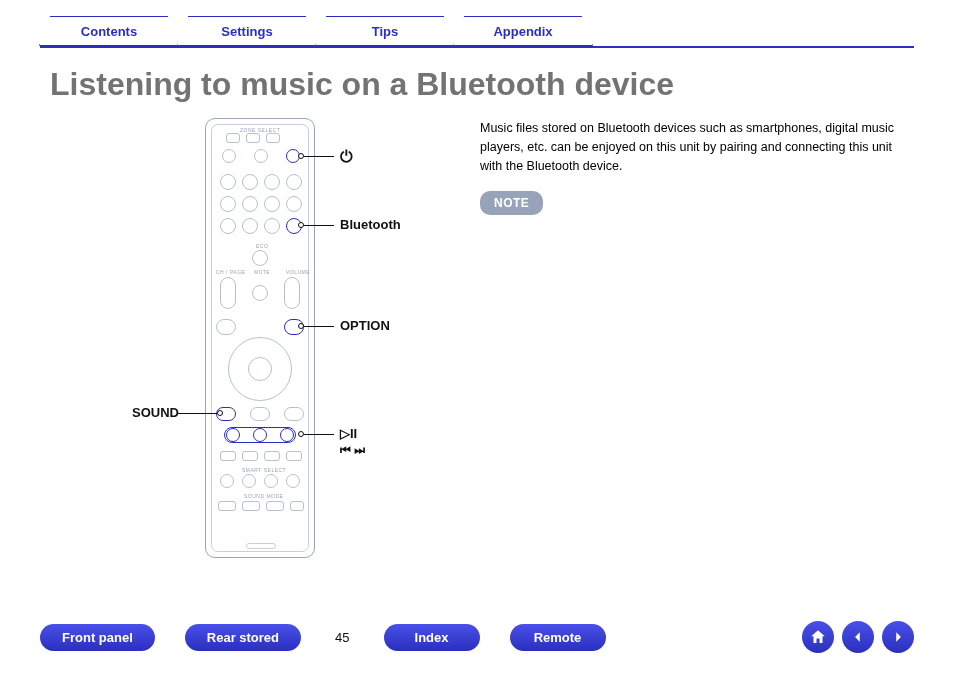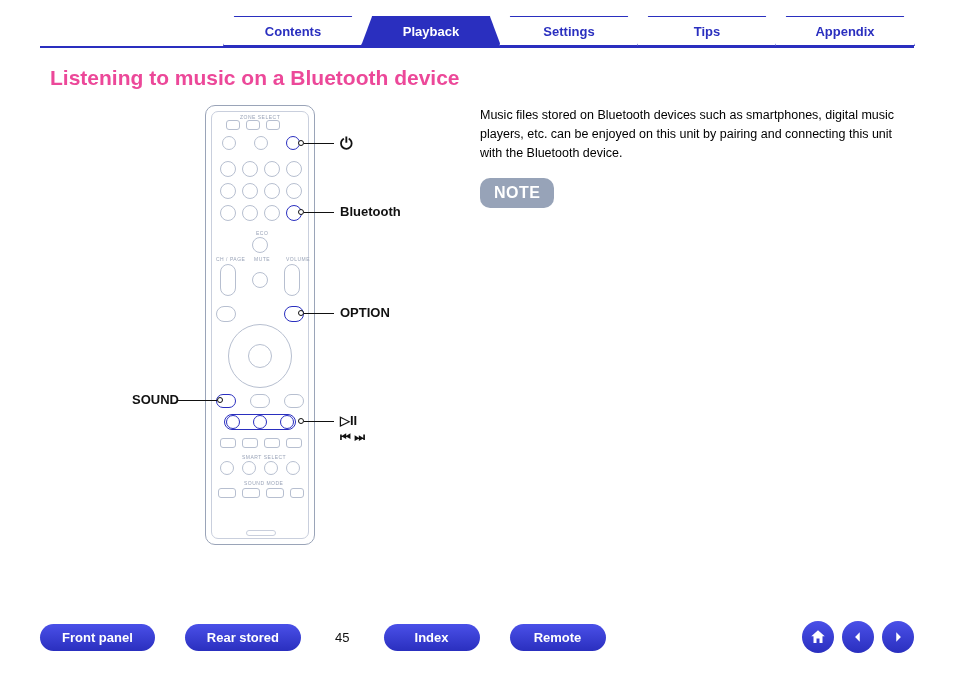--- a/index.html
+++ b/index.html
@@ -8,21 +8,21 @@
     height: 673px;
     background: #fff;
     font-family: Arial, Helvetica, sans-serif;
     color: #000;
     position: relative;
     overflow: hidden;
   }
   
   .tabnav {
     display: flex;
-    justify-content: flex-end;
+    justify-content: flex-start;
     gap: 0;
     padding: 16px 40px 0 40px;
   }
   .tab {
     width: 140px;
     height: 30px;
     border: 1.5px solid #2a2fbf;
     background: #fff;
     color: #2a2fbf;
     font-weight: bold;
@@ -38,23 +38,23 @@
     background: #2a2fbf;
     color: #fff;
   }
   .hr {
     height: 2px;
     background: #2a2fbf;
     margin: 0 40px;
   }
 
   .page-title {
-    font-size: 21px;
-    font-weight: bold;
-    color: #ec4899;
+    font-size: 32px;
+    font-weight: bold;
+    color: #737373;
     margin: 18px 50px 0 50px;
   }
 
   .content {
     display: flex;
     padding: 10px 50px 0 50px;
   }
   .left-col {
     width: 430px;
     position: relative;
@@ -120,21 +120,21 @@
     color: #111;
   }
 
   
   .note-badge {
     display: inline-block;
     background: #97a3b8;
     color: #fff;
     padding: 3px 14px;
     border-radius: 10px;
-    font-size: 16px;
+    font-size: 12px;
     font-weight: bold;
     margin: 16px 0 6px 0;
     letter-spacing: 0.5px;
   }
   .note-list {
     list-style: disc;
     margin-left: 18px;
     font-size: 11.5px;
   }
 
@@ -182,21 +182,20 @@
     cursor: pointer;
   }
   .home-svg { width: 18px; height: 18px; fill: #fff; }
   .arrow-svg { width: 14px; height: 14px; fill: #fff; }
 </style>
 </head>
 <body>
 
 <div class="tabnav">
   <div class="tab">Contents</div>
-  <div class="tab active">Playback</div>
   <div class="tab">Settings</div>
   <div class="tab">Tips</div>
   <div class="tab">Appendix</div>
 </div>
 <div class="hr"></div>
 
 <h1 class="page-title">Listening to music on a Bluetooth device</h1>
 
 <div class="content">
   <div class="left-col">

